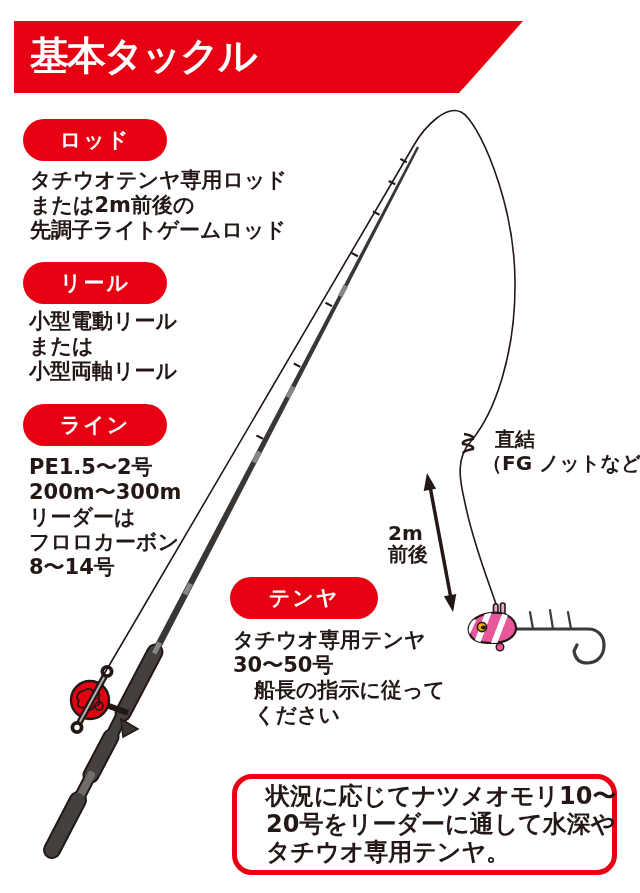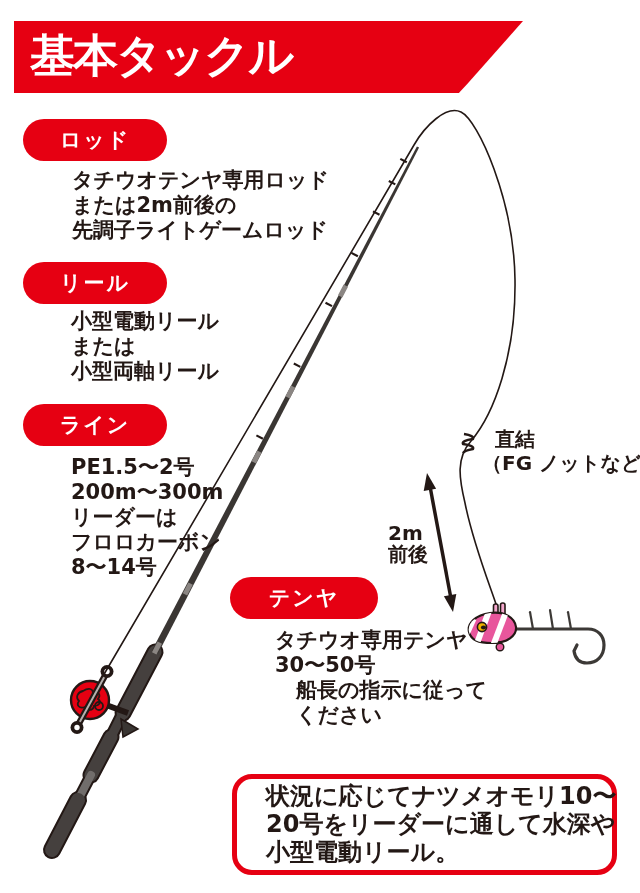--- a/index.html
+++ b/index.html
@@ -18,39 +18,39 @@
     position:relative;width:640px;height:893px;background:#fff;overflow:hidden;
     font-family:"DejaVu Sans","Liberation Sans",sans-serif;color:var(--ink);
   }
   .stage svg{position:absolute;left:0;top:0;z-index:1;}
   
   .banner{
     position:absolute;left:14px;top:21px;width:509px;height:72px;background:var(--red);
     clip-path:polygon(0 0,100% 0,89% 88%,87.4% 100%,0 100%);z-index:2;
   }
   .banner h1{
-    margin:0;color:#fff;font-size:45px;font-weight:800;letter-spacing:-2px;
+    margin:0;color:#fff;font-size:39px;font-weight:800;letter-spacing:-2px;
     line-height:70px;padding-left:16px;white-space:nowrap;
   }
   
   .pill{
     position:absolute;height:42px;background:var(--red);border-radius:21px;
     color:#fff;font-weight:800;font-size:21px;letter-spacing:2px;
     display:flex;align-items:center;justify-content:center;z-index:3;box-sizing:border-box;
   }
   #pill-rod{left:23px;top:119px;width:144px;}
   #pill-reel{left:23px;top:262px;width:144px;}
   #pill-line{left:23px;top:404px;width:144px;}
   #pill-tenya{left:230px;top:577px;width:148px;}
   
   .blk{
     position:absolute;font-size:21px;line-height:25px;font-weight:700;
     color:var(--ink);z-index:3;white-space:nowrap;
   }
-  .blk span{display:block;margin-left:42px;}
+  .blk span{display:block;}
   #blk-rod{left:30px;top:168px;}
   #blk-reel{left:29px;top:309px;}
   #blk-line{left:29px;top:455px;}
   #blk-tenya{left:233px;top:628px;}
   #blk-tenya .indent{padding-left:21px;}
   
   .anno{position:absolute;font-weight:700;color:var(--ink);z-index:3;white-space:nowrap;}
   #anno-knot{left:482px;top:427px;font-size:20px;line-height:24px;}
   #anno-knot .l1{padding-left:13px;display:block;}
   #anno-knot .l2{display:block;}
@@ -225,16 +225,16 @@
   </div>
 
   <div class="anno" id="anno-len">
     <span>2m</span>
     <span>前後</span>
   </div>
 
   <div class="note">
     <span>状況に応じてナツメオモリ10〜</span>
     <span>20号をリーダーに通して水深や</span>
-    <span>小型電動リール。</span>
+    <span>タチウオ専用テンヤ。</span>
   </div>
 
 </div>
 
 </body></html>

